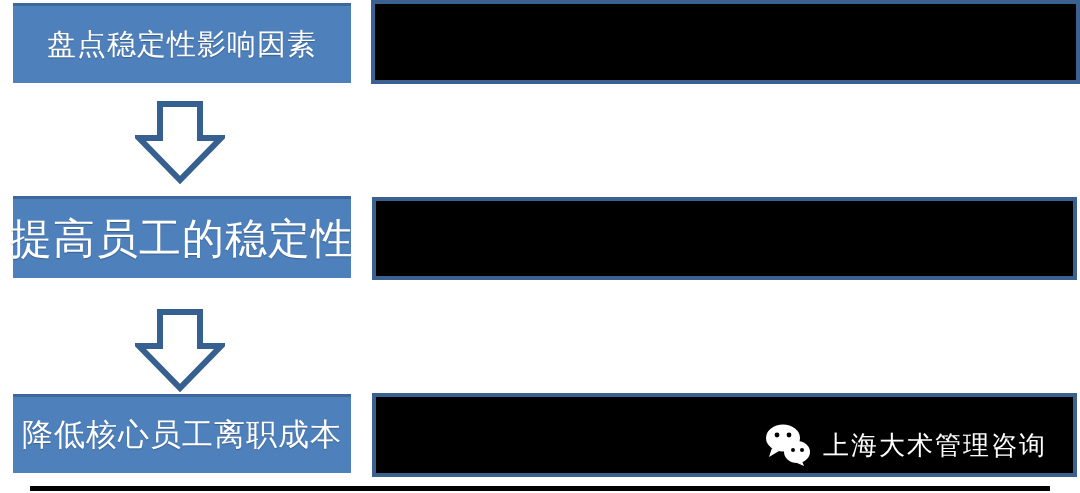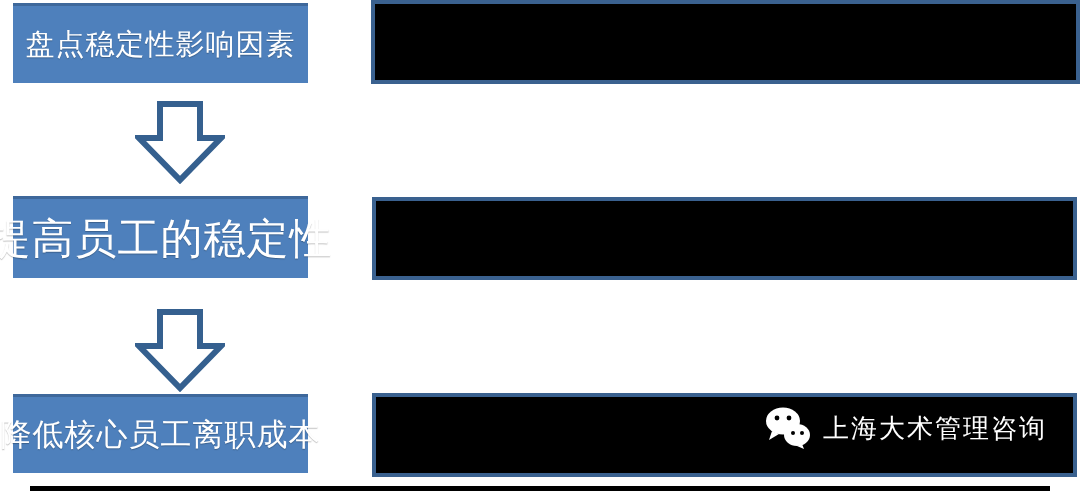--- a/index.html
+++ b/index.html
@@ -12,21 +12,21 @@
     position: relative;
     width: 1080px;
     height: 493px;
     background: #ffffff;
     overflow: hidden;
   }
   
   .step-box {
     position: absolute;
     left: 13px;
-    width: 295px;
+    width: 338px;
     background: #4E80BC;
     border-top: 3px solid #3E689B;
     box-sizing: border-box;
     display: flex;
     align-items: center;
     justify-content: center;
   }
   .step-box .step-text {
     color: #FFFFFF;
     white-space: nowrap;
@@ -65,21 +65,21 @@
     fill: none;
     stroke: #35608F;
     stroke-width: 6;
     stroke-linejoin: miter;
   }
 
   
   .watermark {
     position: absolute;
     right: 26px;
-    top: 10px;
+    top: 27px;
     display: flex;
     align-items: center;
     gap: 12px;
   }
   .watermark .wm-text {
     color: #FFFFFF;
     font-size: 26px;
     letter-spacing: 2px;
     white-space: nowrap;
   }

